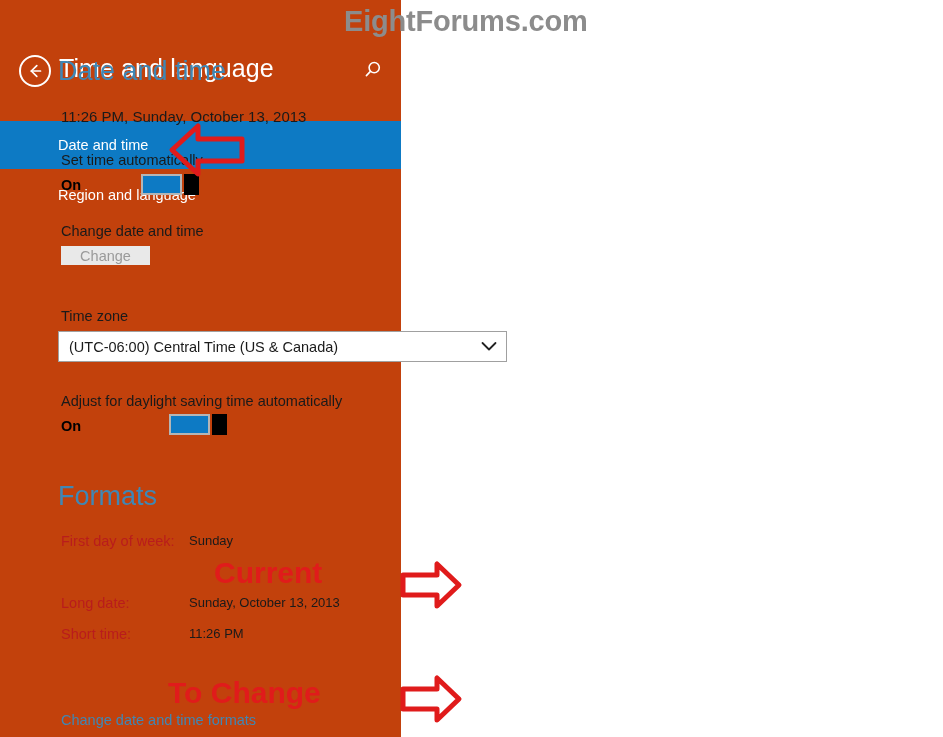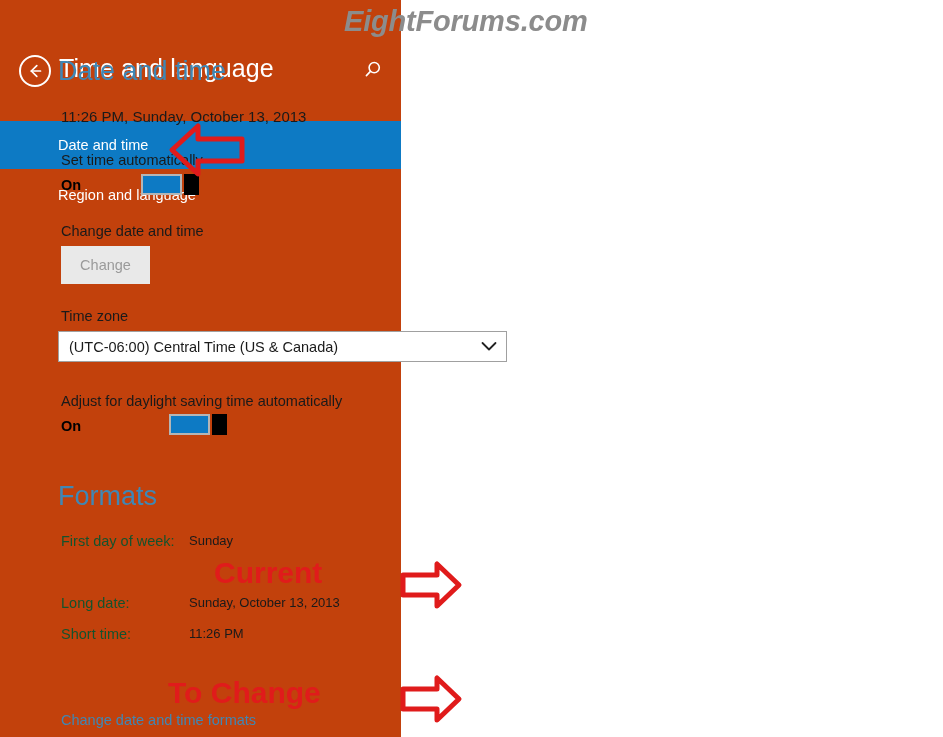--- a/index.html
+++ b/index.html
@@ -40,21 +40,20 @@
   .nav-item.selected{background:#0d7ac4;}
   #nav-date{top:121px;}
   #nav-region{top:171px;}
 
   
   .watermark{
     position:absolute;left:344px;top:5px;
     font-size:29px;font-weight:bold;color:#8c8c8c;
     letter-spacing:-.2px;white-space:nowrap;z-index:40;
     font-family:"Liberation Sans", sans-serif;
-    font-style:italic;
   }
 
   
   .right-panel{
     position:absolute;left:401px;top:0;width:542px;height:737px;background:#ffffff;
   }
   .h-blue{
     position:absolute;color:#3f87b5;font-weight:400;
     font-size:27px;white-space:nowrap;
   }
@@ -88,21 +87,21 @@
     box-sizing:border-box;border:2px solid #b5b5b5;background:#0d7ac4;
   }
   .toggle .thumb{
     position:absolute;left:43px;top:0;width:15px;height:21px;background:#000000;
   }
   #toggle-1{left:141px;top:174px;}
   #toggle-2{left:169px;top:414px;}
 
   
   .btn-change{
-    position:absolute;left:61px;top:246px;width:89px;height:38px;
+    position:absolute;left:61px;top:246px;width:89px;height:19px;
     background:#e9e9e9;border:none;
     color:#9a9a9a;font-size:14.5px;
     font-family:"Liberation Sans", sans-serif;
     cursor:default;
   }
 
   
   .dropdown{
     position:absolute;left:58px;top:331px;width:449px;height:31px;
     box-sizing:border-box;border:1px solid #a0a0a0;background:#ffffff;
@@ -112,21 +111,21 @@
     position:absolute;left:10px;top:50%;transform:translateY(-50%);
     font-size:14.5px;color:#1a1a1a;white-space:nowrap;
   }
   .dropdown .dd-chevron{
     position:absolute;right:9px;top:50%;transform:translateY(-50%);
   }
 
   
   .fmt-row{position:absolute;left:0;width:520px;height:30px;}
   .fmt-row .f-label{
-    position:absolute;left:61px;top:0;font-size:14.5px;color:#14532d;white-space:nowrap;
+    position:absolute;left:61px;top:0;font-size:14.5px;color:#b91c1c;white-space:nowrap;
   }
   .fmt-row .f-value{
     position:absolute;left:189px;top:0;font-size:13px;color:#1a1a1a;white-space:nowrap;
   }
   .link-blue{
     position:absolute;left:61px;font-size:14.5px;color:#3f87b5;
     white-space:nowrap;cursor:pointer;text-decoration:none;
   }
 
   

